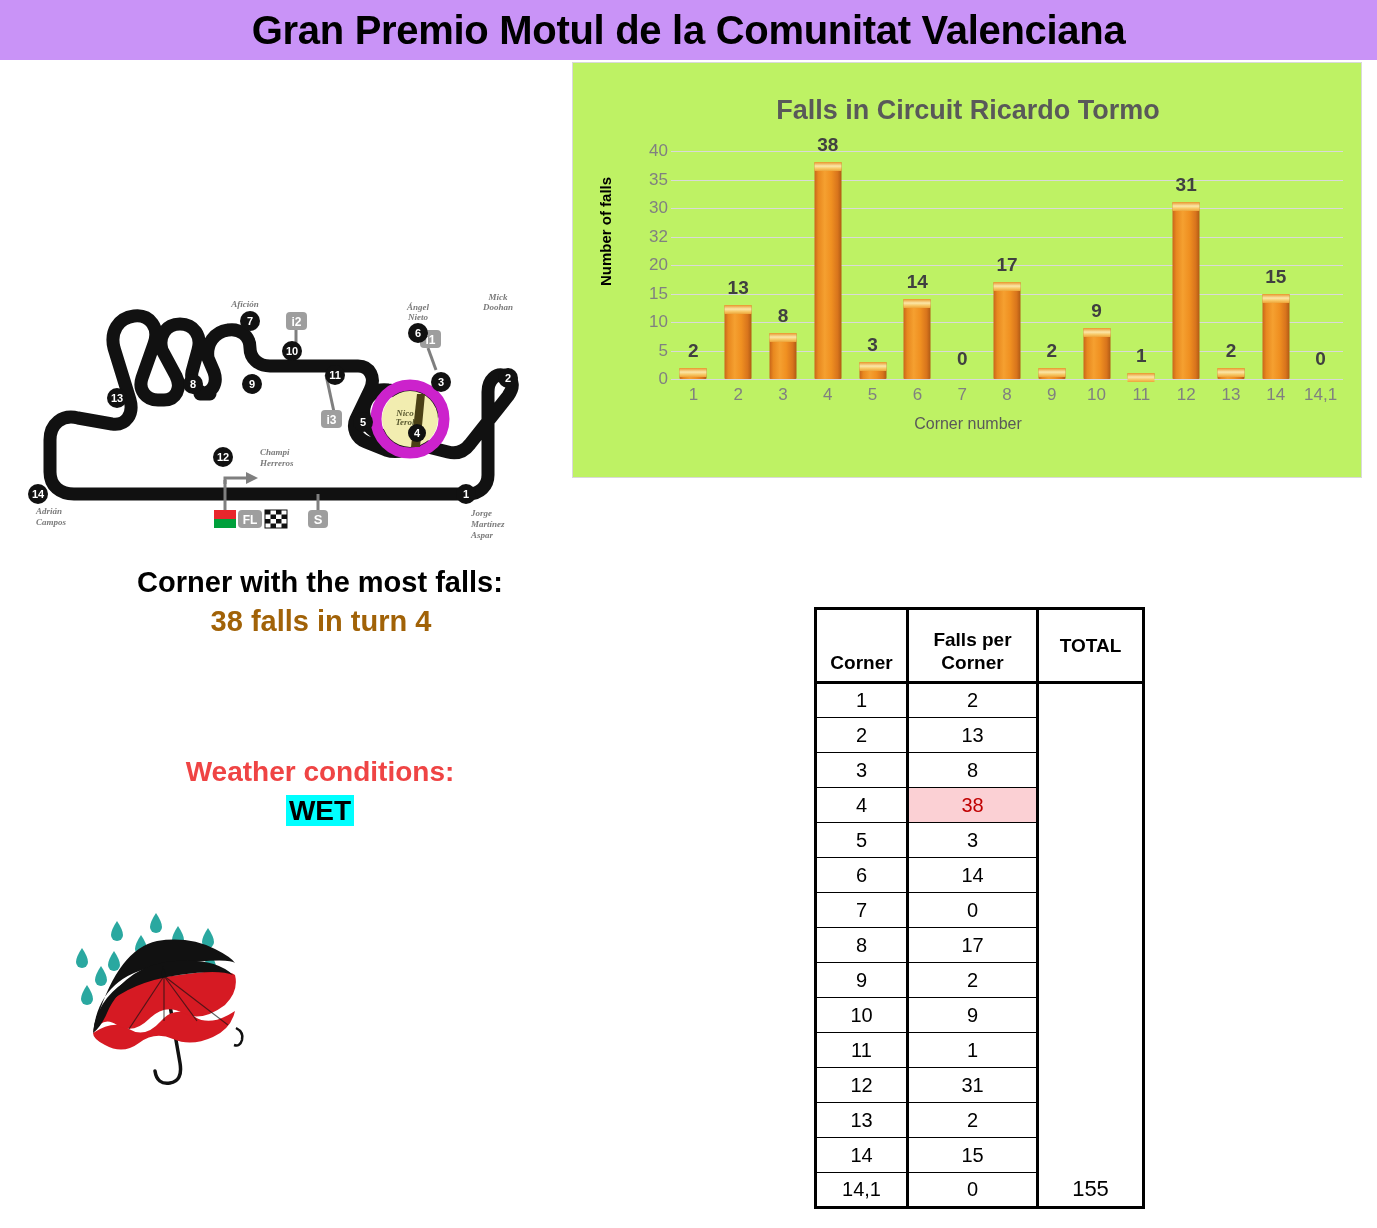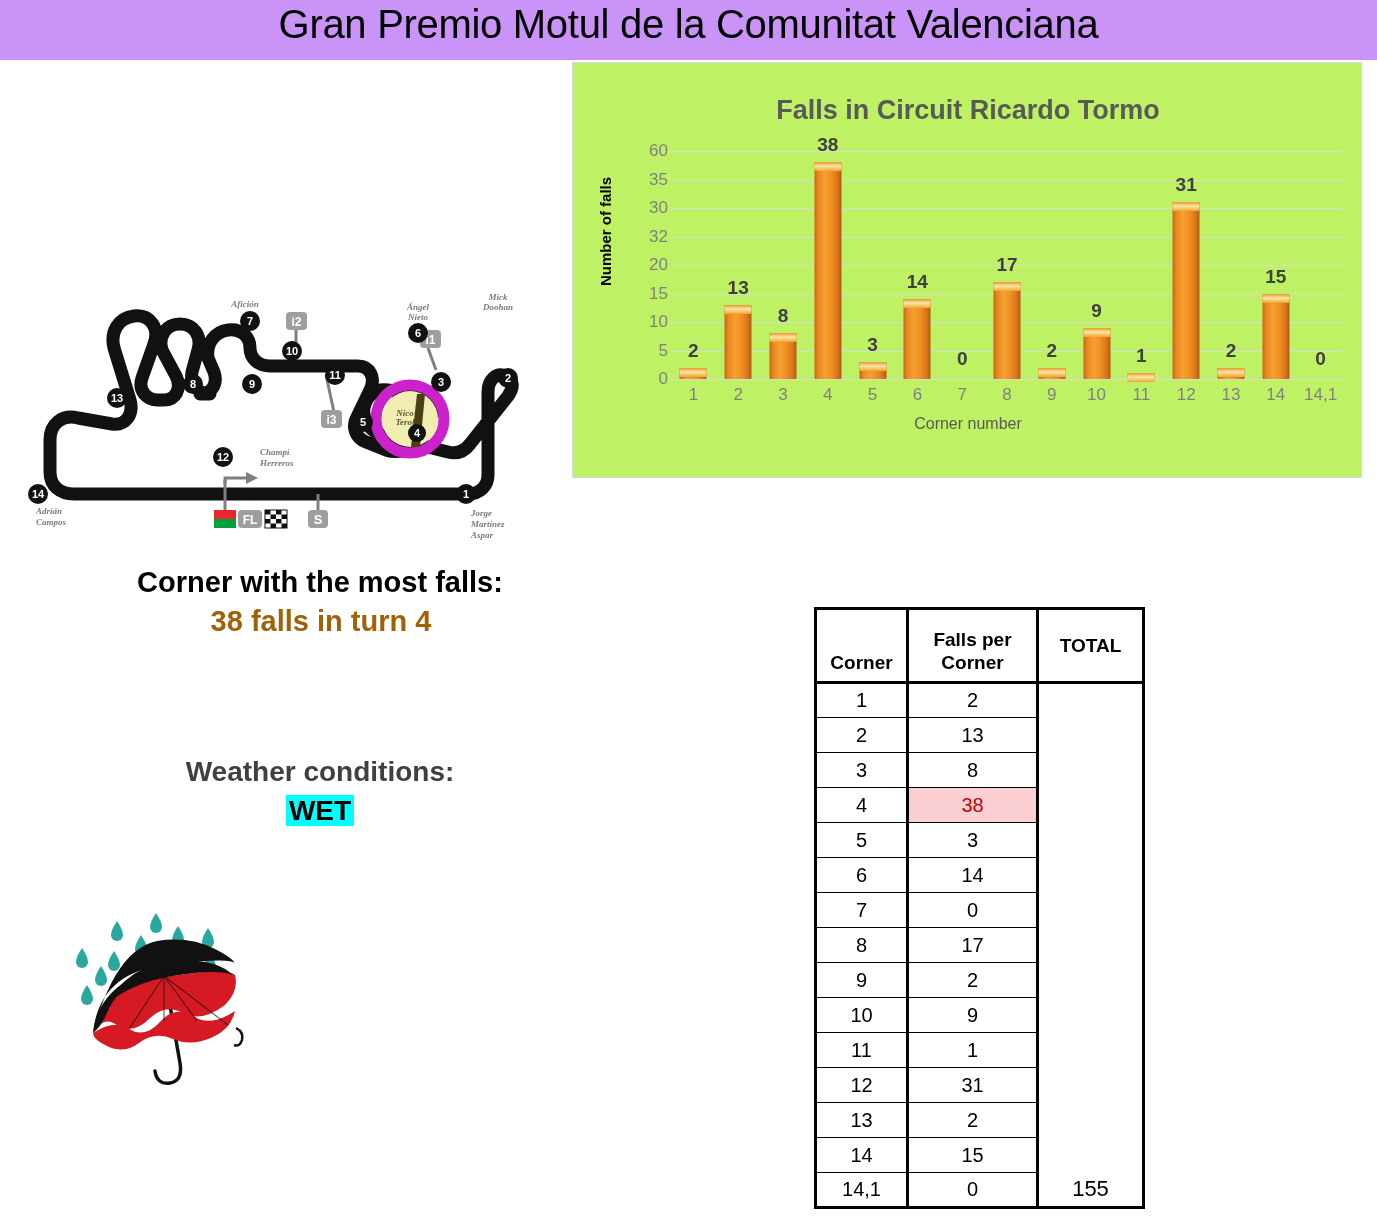--- a/index.html
+++ b/index.html
@@ -15,25 +15,25 @@
 
   
   #header-band {
     position: absolute;
     left: 0; top: 0;
     width: 1377px; height: 60px;
     background: #c993f7;
   }
   #header-title {
     position: absolute;
-    left: 0; top: 2px;
+    left: 0; top: 8px;
     width: 1377px;
     text-align: center;
     font-size: 40px;
-    font-weight: normal;
+    font-weight: bold;
     color: #000000;
     letter-spacing: -0.3px;
     font-family: "Liberation Sans", sans-serif;
   }
 
   
   #chart-panel {
     position: absolute;
     left: 572px; top: 62px;
     width: 790px; height: 416px;
@@ -179,21 +179,21 @@
   }
   #weather-block {
     position: absolute;
     left: 60px; top: 752px;
     width: 520px;
     text-align: center;
   }
   #weather-label {
     font-size: 28px;
     font-weight: bold;
-    color: #404040;
+    color: #ef4444;
     line-height: 1.4;
   }
   #weather-value-wrap { line-height: 1.4; }
   #weather-value {
     font-size: 28px;
     font-weight: bold;
     color: #000000;
     background: #00ffff;
     padding: 0 3px;
   }
@@ -263,21 +263,21 @@
 
   <div id="y-ticks">
       <div class="ytick" style="top: 228px;">0</div>
       <div class="ytick" style="top: 199.5px;">5</div>
       <div class="ytick" style="top: 171px;">10</div>
       <div class="ytick" style="top: 142.5px;">15</div>
       <div class="ytick" style="top: 114px;">20</div>
       <div class="ytick" style="top: 85.5px;">32</div>
       <div class="ytick" style="top: 57px;">30</div>
       <div class="ytick" style="top: 28.5px;">35</div>
-      <div class="ytick" style="top: 0px;">60</div>
+      <div class="ytick" style="top: 0px;">40</div>
     </div>
   <div id="plot-area">
     <div id="gridlines">
         <div class="gridline" style="top: 228px;"></div>
         <div class="gridline" style="top: 199.5px;"></div>
         <div class="gridline" style="top: 171px;"></div>
         <div class="gridline" style="top: 142.5px;"></div>
         <div class="gridline" style="top: 114px;"></div>
         <div class="gridline" style="top: 85.5px;"></div>
         <div class="gridline" style="top: 57px;"></div>

